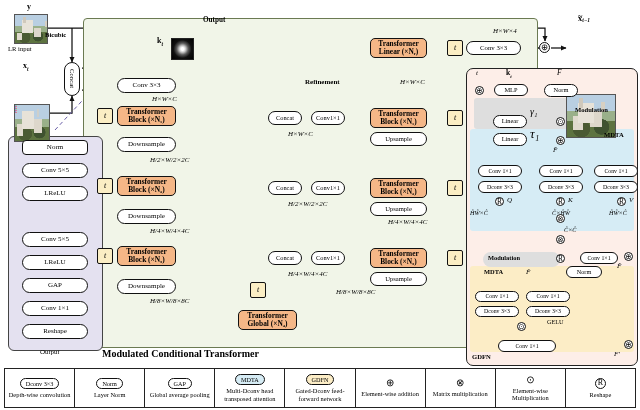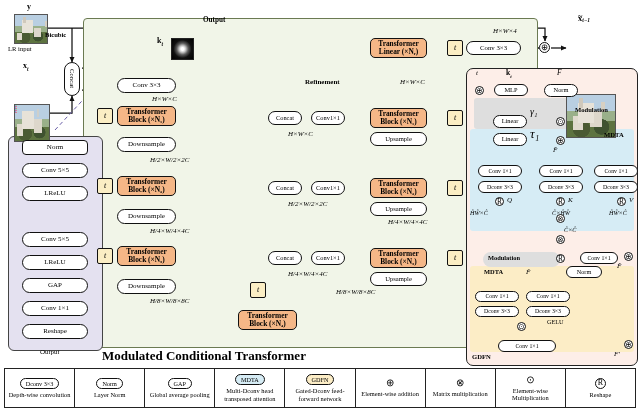--- a/index.html
+++ b/index.html
@@ -397,21 +397,21 @@
 
   <div class="node tblock" style="left:117px;top:246px;width:59px;height:20px;flex-direction:column;">
     <span>Transformer</span>
     <span>Block (×N₃)</span>
   </div>
   <div class="node pill" style="left:117px;top:279px;width:59px;height:15px;font-size:7px;">Downsample</div>
   <div class="lbl lbl-i" style="left:150px;top:297px;">H/8×W/8×8C</div>
 
   <div class="node tblock" style="left:238px;top:310px;width:59px;height:20px;flex-direction:column;">
     <span>Transformer</span>
-    <span>Block (×N₄)</span>
+    <span>Global (×N₄)</span>
   </div>
 
   <div class="node tbox" style="left:97px;top:108px;width:16px;height:16px;">t</div>
   <div class="node tbox" style="left:97px;top:178px;width:16px;height:16px;">t</div>
   <div class="node tbox" style="left:97px;top:248px;width:16px;height:16px;">t</div>
   <div class="node tbox" style="left:250px;top:282px;width:16px;height:16px;">t</div>
 
   <div class="node pill" style="left:268px;top:111px;width:34px;height:14px;font-size:6.4px;">Concat</div>
   <div class="node pill" style="left:311px;top:111px;width:34px;height:14px;font-size:6.4px;">Conv1×1</div>
   <div class="lbl lbl-i" style="left:288px;top:130px;">H×W×C</div>
@@ -453,21 +453,21 @@
 
   <div class="node tbox" style="left:447px;top:40px;width:16px;height:16px;">t</div>
   <div class="node tbox" style="left:447px;top:110px;width:16px;height:16px;">t</div>
   <div class="node tbox" style="left:447px;top:180px;width:16px;height:16px;">t</div>
   <div class="node tbox" style="left:447px;top:250px;width:16px;height:16px;">t</div>
 
   <div class="node pill" style="left:466px;top:41px;width:55px;height:14px;font-size:6.8px;">Conv 3×3</div>
   <div class="lbl lbl-i" style="left:493px;top:27px;">H×W×4</div>
   <div class="op" style="left:539px;top:42px;">⊕</div>
 
-  <div class="lbl bold" style="left:86px;top:348px;font-size:13px;padding-left:16px;">Modulated Conditional Transformer</div>
+  <div class="lbl bold" style="left:86px;top:348px;font-size:10px;padding-left:16px;">Modulated Conditional Transformer</div>
 
   <div class="lbl lbl-i" style="left:476px;top:69px;font-size:7px;">t</div>
   <div class="lbl bold" style="left:506px;top:68px;font-size:7.6px;"><span>k</span><sub style="font-style:italic;font-size:5px;">t</sub></div>
   <div class="lbl lbl-i" style="left:557px;top:68px;font-size:7.4px;">F</div>
 
   <div class="op sm" style="left:475px;top:86px;">⊕</div>
   <div class="node pill" style="left:494px;top:84px;width:34px;height:12px;font-size:6.4px;">MLP</div>
   <div class="node pill" style="left:544px;top:84px;width:34px;height:13px;font-size:6.4px;">Norm</div>
 
   <div class="node pill" style="left:493px;top:115px;width:34px;height:13px;font-size:6.4px;">Linear</div>

